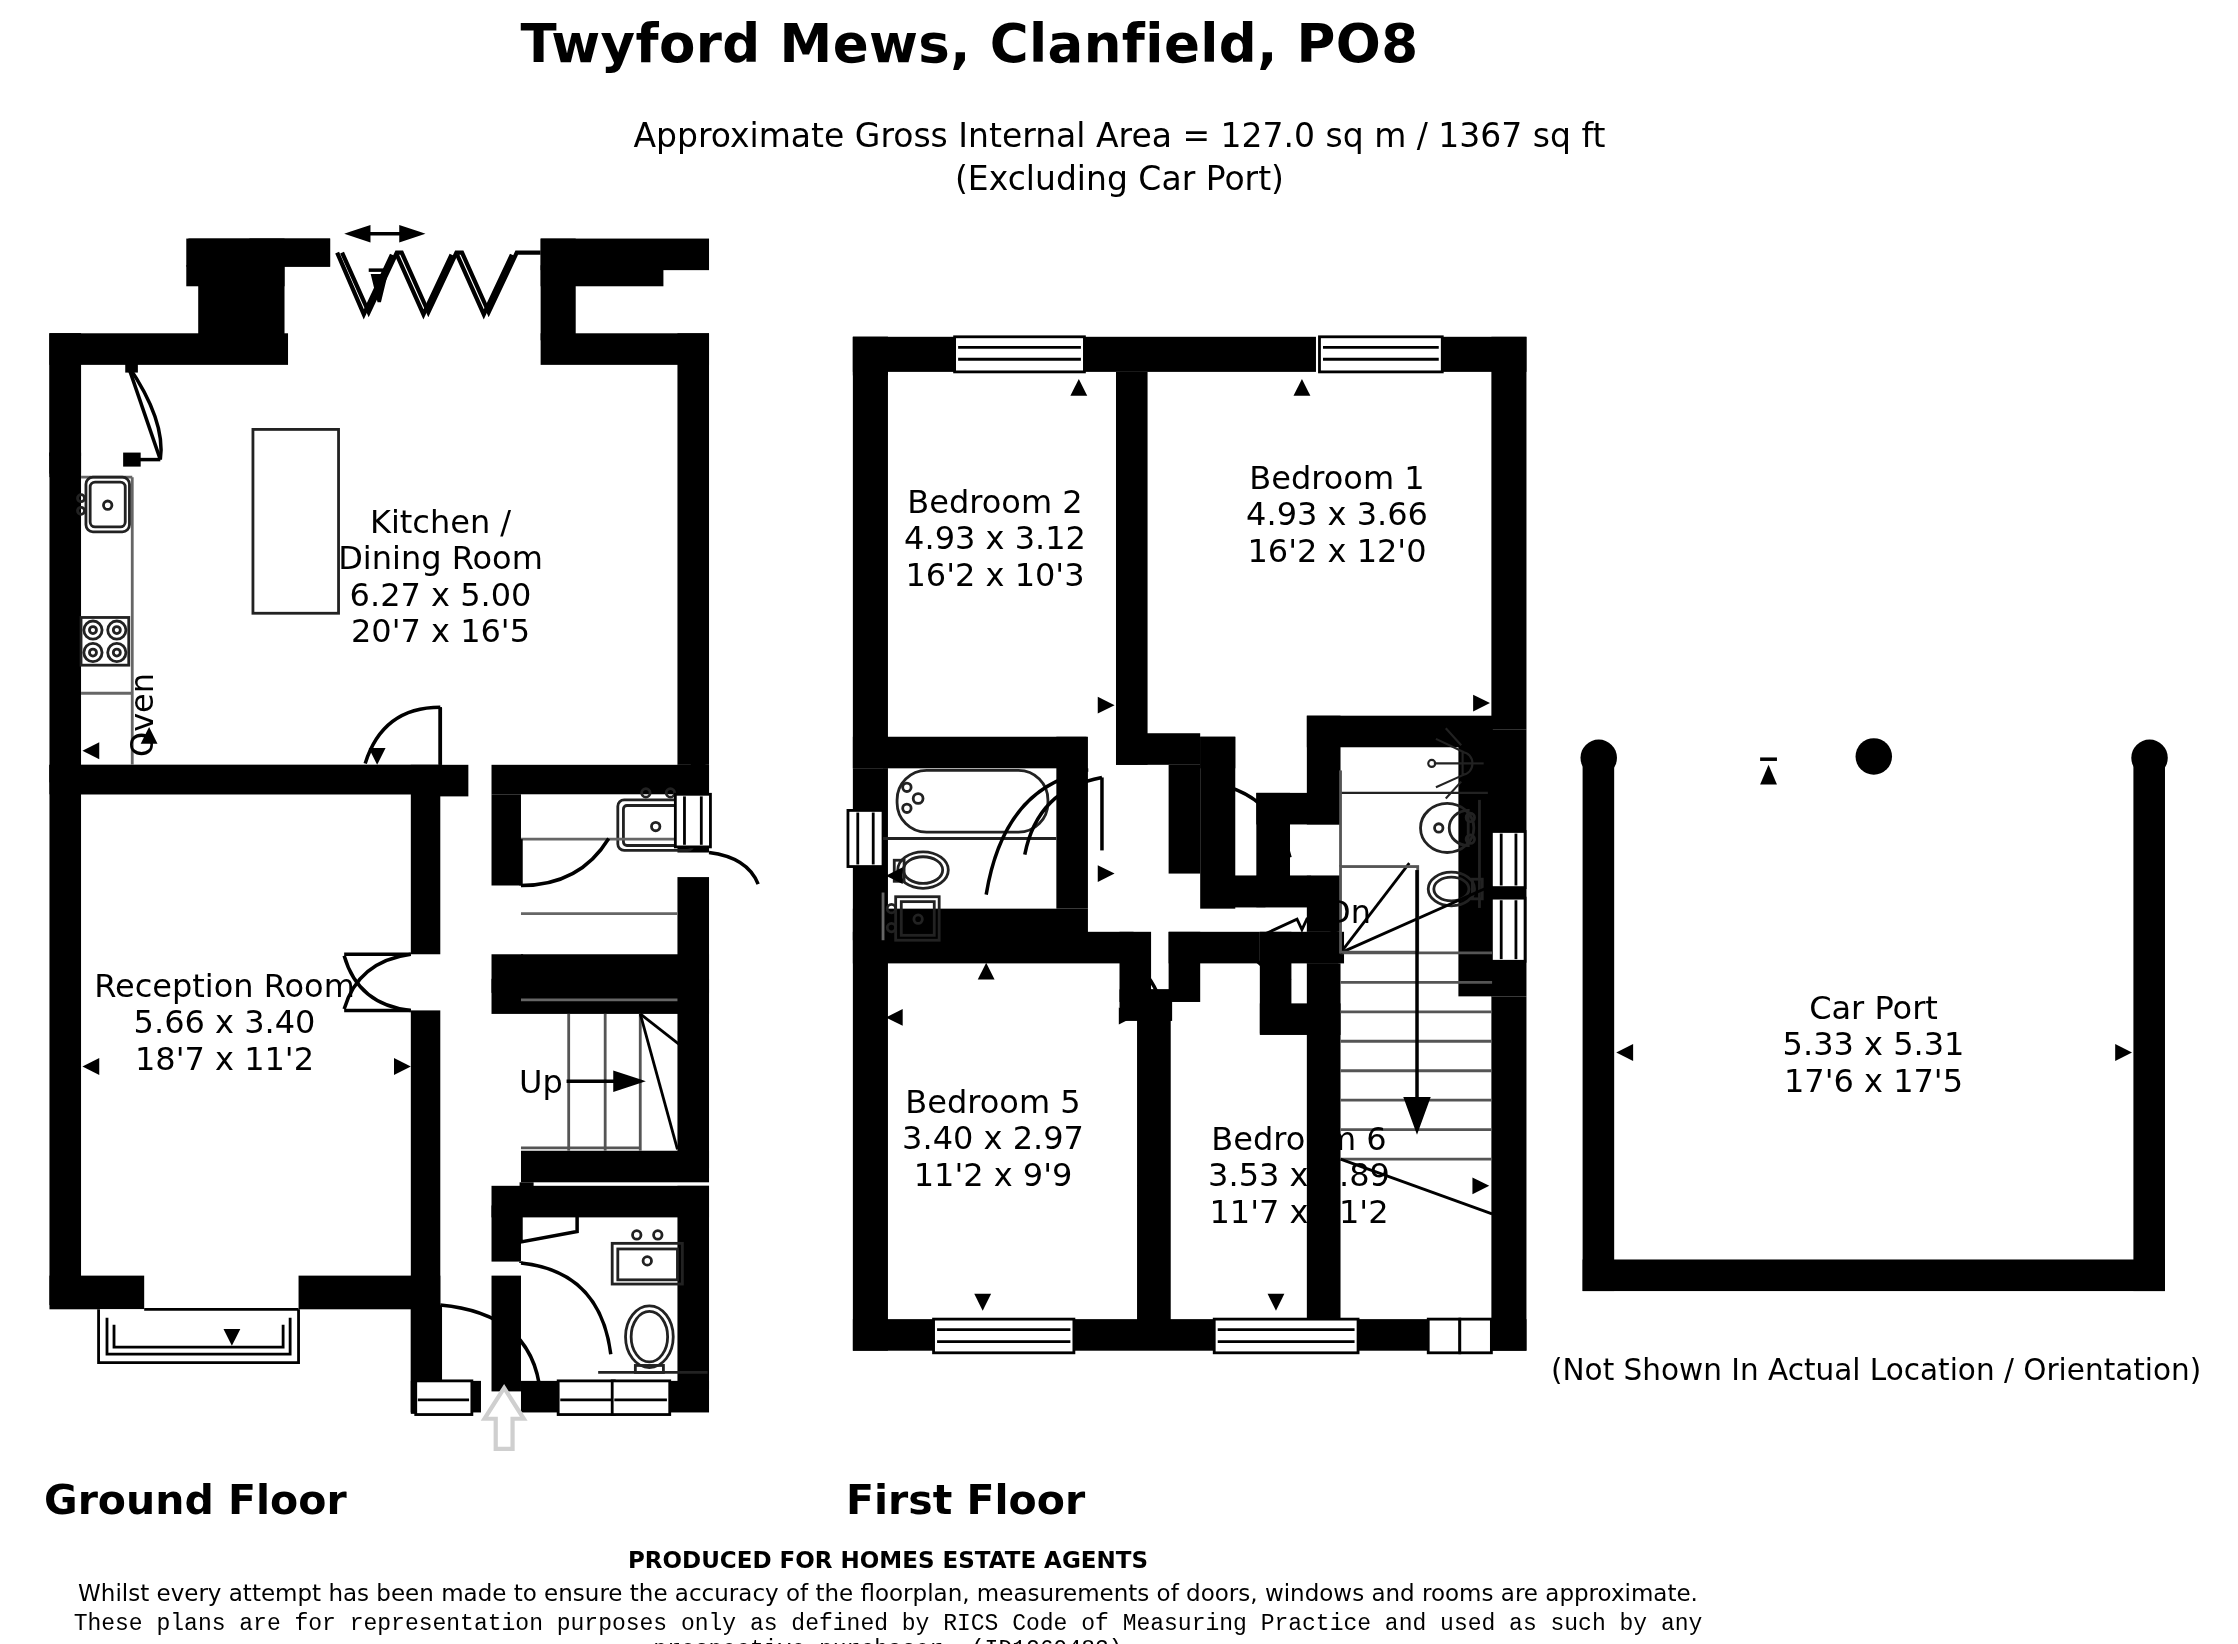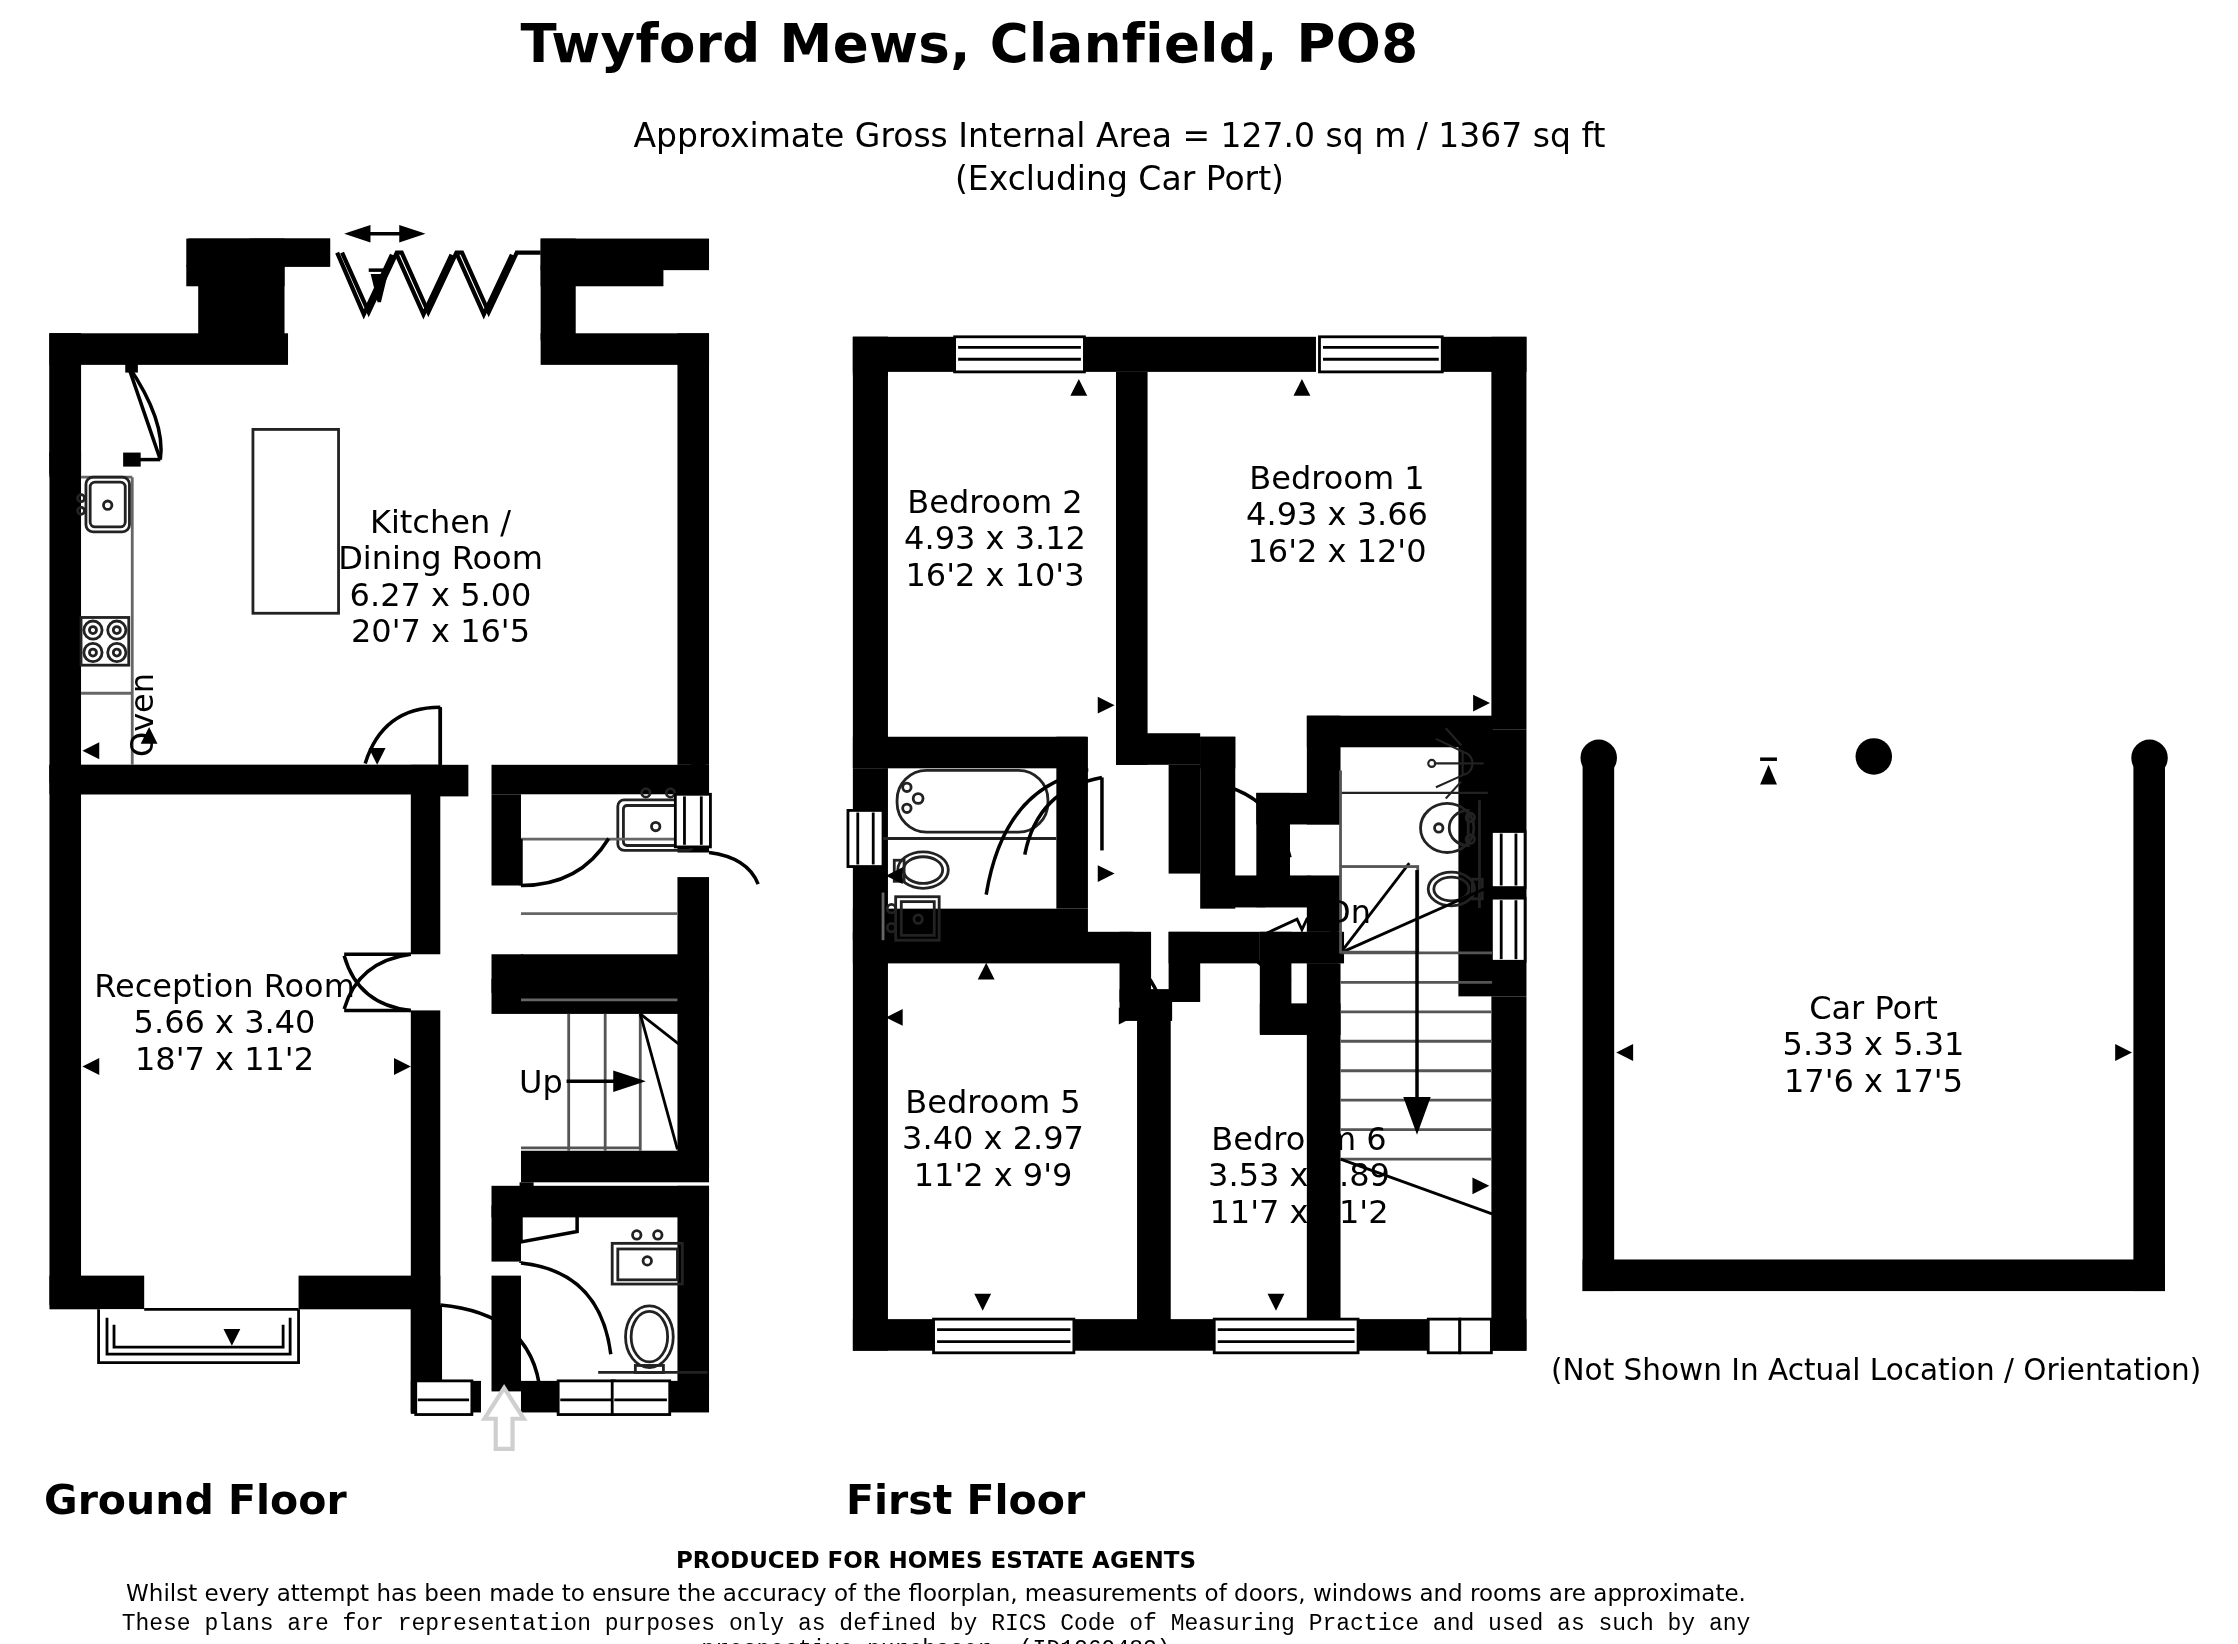--- a/index.html
+++ b/index.html
@@ -34,21 +34,21 @@
     font-family:"DejaVu Sans", sans-serif;
   }
   #ground-floor-label{left:44px;top:1476px;}
   #first-floor-label{left:846px;top:1476px;}
 
   .carport-note{
     position:absolute;left:1551px;top:1353px;width:632px;text-align:center;
     font-size:29.5px;white-space:nowrap;
   }
 
-  .footer{position:absolute;left:0;width:1776px;text-align:center;padding-left:48px;}
+  .footer{position:absolute;left:0;width:1776px;text-align:center;}
   #footer-producer{top:1547px;font-size:23px;font-weight:bold;}
   #footer-line1{top:1580px;font-size:23px;}
   #footer-line2{top:1611px;font-size:23px;font-family:Liberation Mono, monospace;}
 
   
   .room{position:absolute;text-align:center;font-size:32px;line-height:1.14;}
   .room .rname{white-space:nowrap;}
   .room .rdim{white-space:nowrap;}
   .small-label{position:absolute;font-size:32px;white-space:nowrap;}
   .rot-label{position:absolute;font-size:32px;white-space:nowrap;

